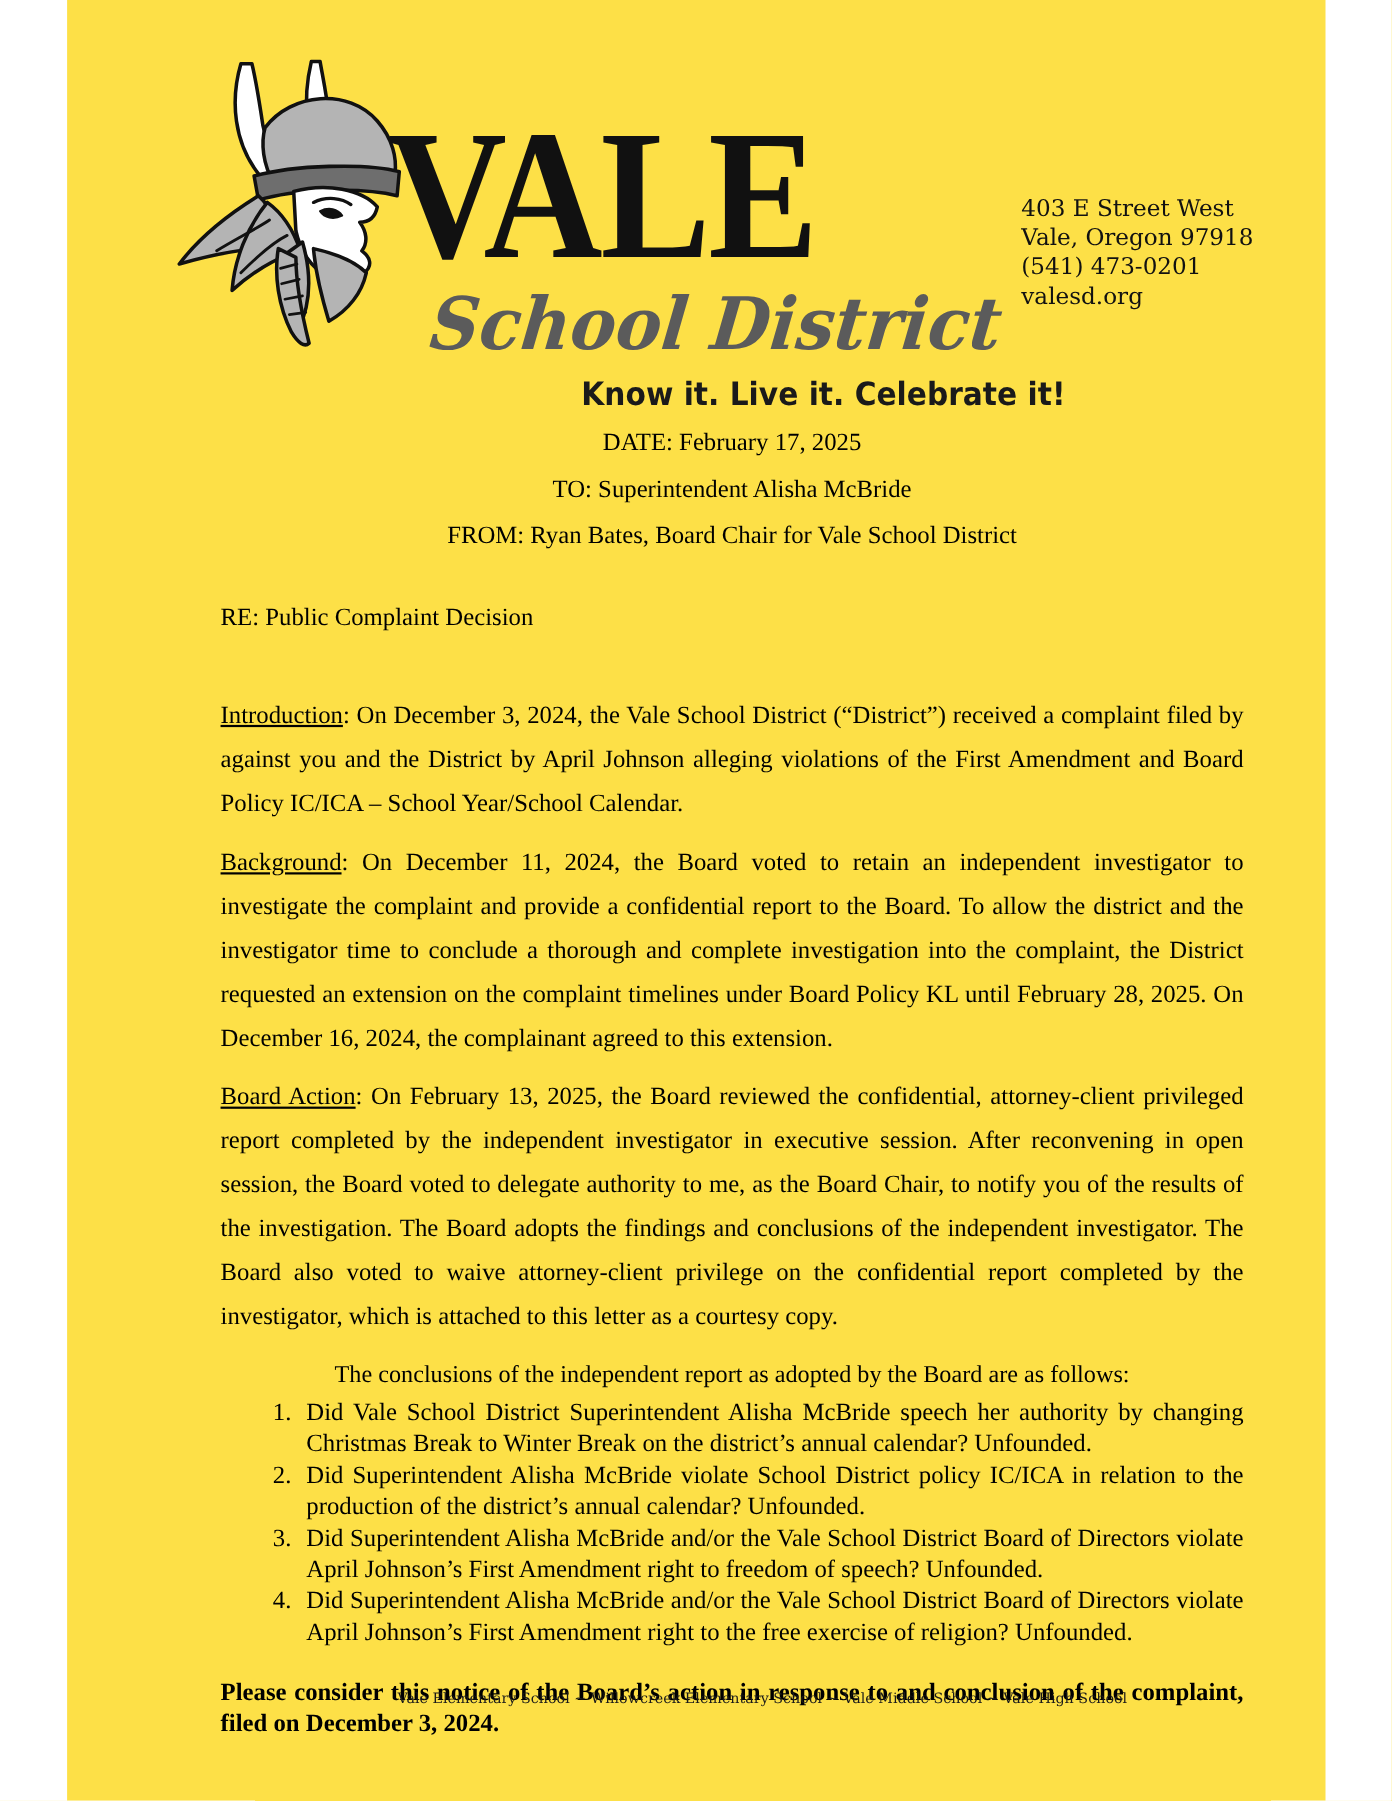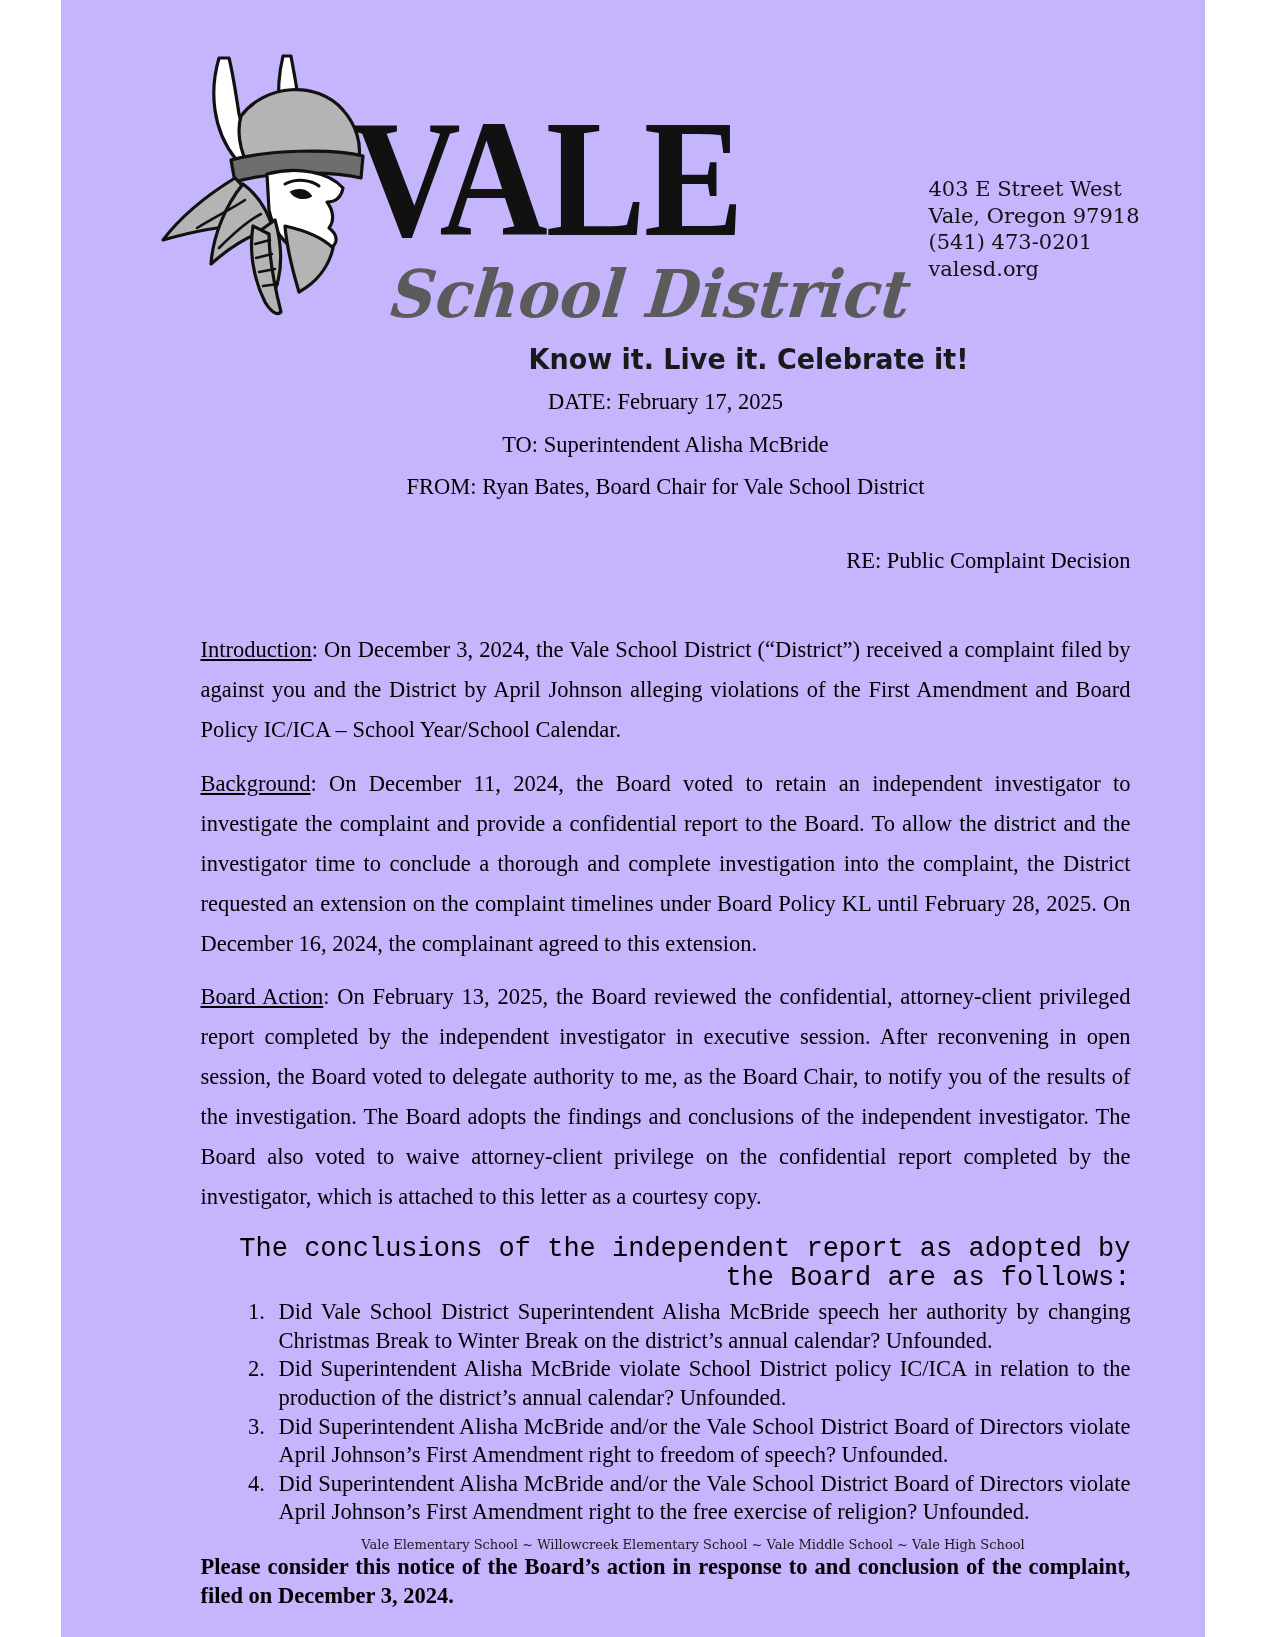--- a/index.html
+++ b/index.html
@@ -5,21 +5,21 @@
 <style>
   html, body {
     margin: 0;
     padding: 0;
     background: #ffffff;
   }
   .page {
     position: relative;
     width: 1144px;
     height: 1637px;
-    background: #c4b5fd;
+    background: #fde047;
     margin: 0 auto;
     overflow: hidden;
     font-family: "Liberation Serif", "DejaVu Serif", serif;
     color: #000000;
   }
 
   
   .letterhead {
     position: absolute;
     left: 0;
@@ -113,45 +113,44 @@
     font-size: 22.5px;
     line-height: 28px;
     margin-bottom: 14.5px;
     text-align: center;
   }
   .re-line {
     font-size: 22.5px;
     line-height: 28px;
     margin-top: 46px;
     margin-bottom: 16px;
-    text-align: right;
+    text-align: left;
   }
   .para {
     font-size: 22.5px;
     line-height: 40px;
     text-align: justify;
     margin: 0 0 13px 0;
     hyphens: none;
   }
   .para.first {
     margin-top: 55px;
   }
   .lead {
     text-decoration: underline;
     text-underline-offset: 2px;
   }
   .intro-para {
     margin-bottom: 14px;
   }
   .conclusions-line {
-    font-size: 27px;
+    font-size: 22px;
     line-height: 28.6px;
     margin: 18px 0 6px 0;
-    text-align: right;
-    font-family: Liberation Mono, monospace;
+    text-align: center;
   }
 
   ol.findings {
     margin: 0 0 0 0;
     padding-left: 70px;
     list-style-position: outside;
   }
   ol.findings li {
     font-size: 22.5px;
     line-height: 28.6px;

